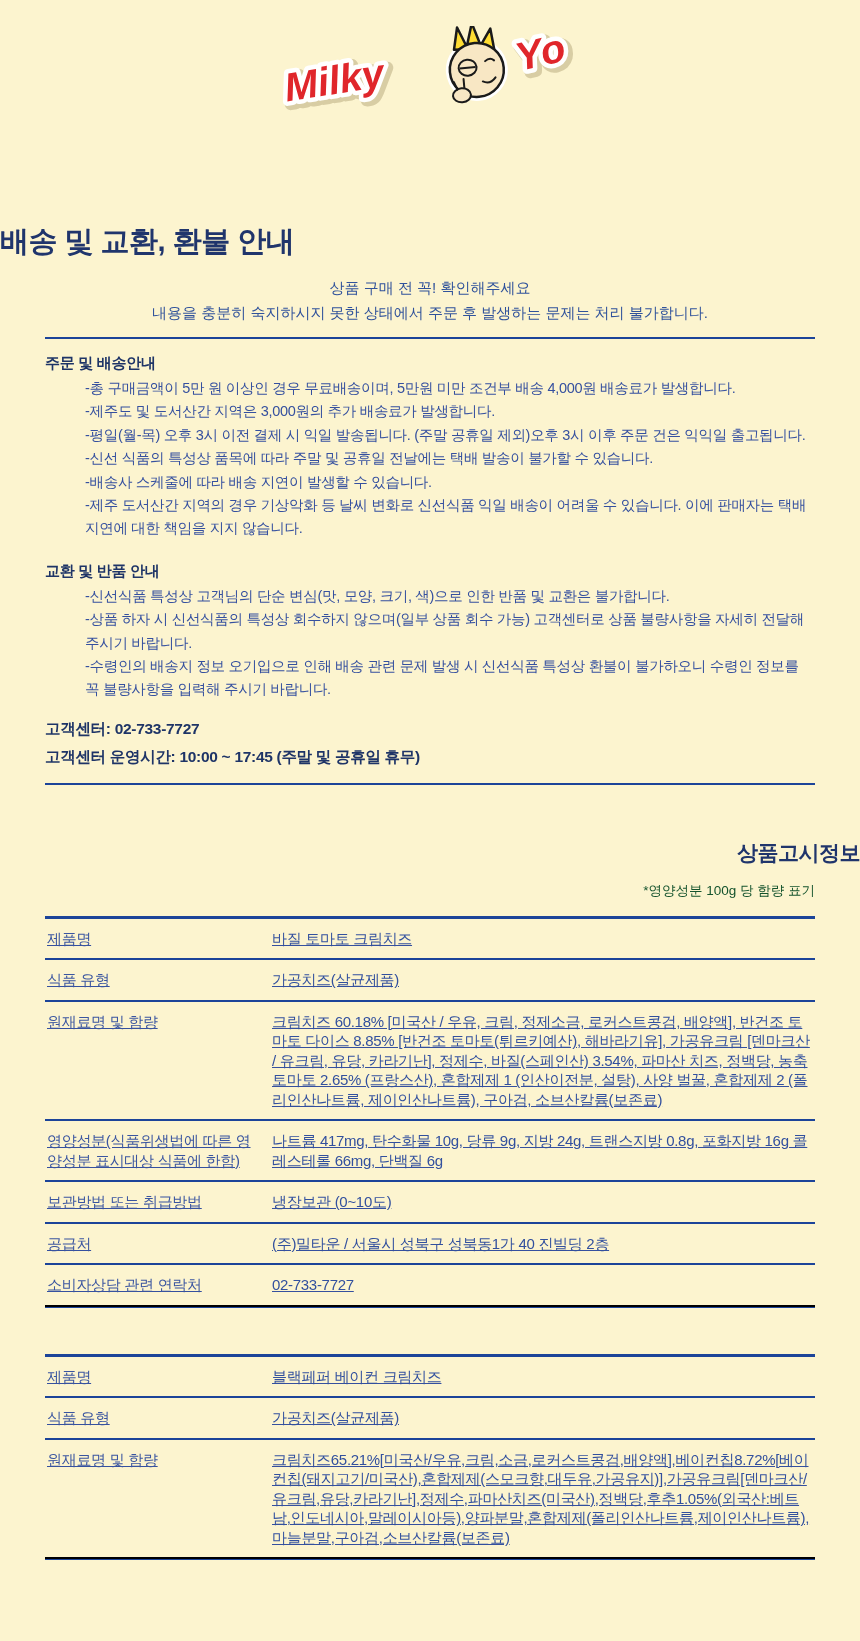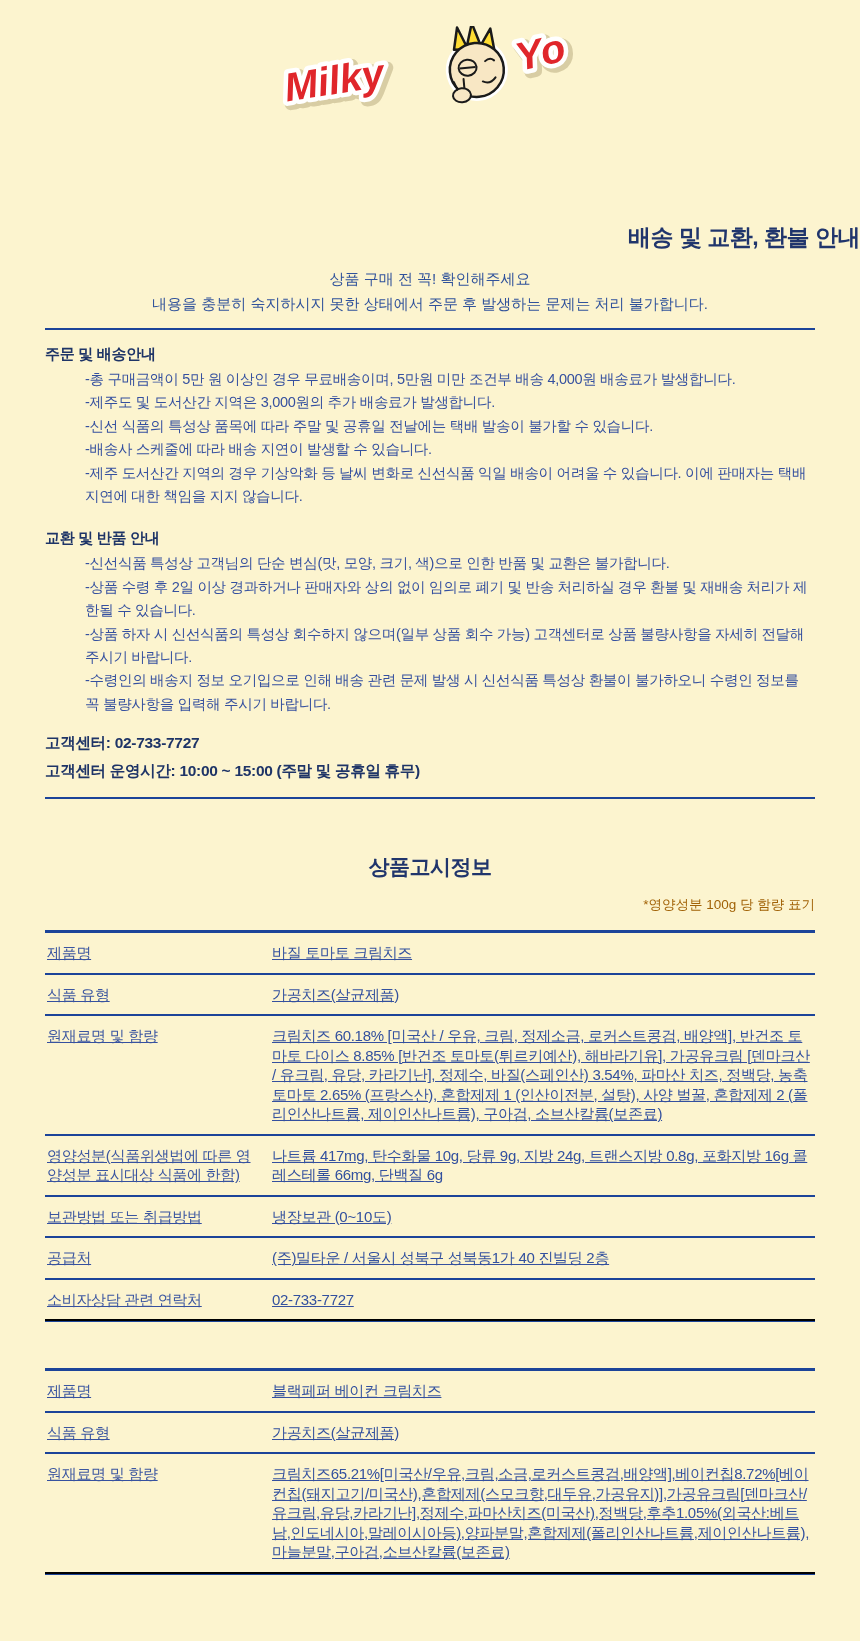--- a/index.html
+++ b/index.html
@@ -10,41 +10,41 @@
     font-family:"Liberation Sans", sans-serif;
     color:#35509F;
   }
   .wrap { width:770px; margin:0 auto; }
 
   
   .logo { padding-top:26px; display:flex; justify-content:center; }
 
   
   .notice-title {
-    margin-top:100px; text-align:right;
-    font-size:23px; font-weight:bold; color:#20356C; letter-spacing:-0.5px;
+    margin-top:100px; text-align:left;
+    font-size:29px; font-weight:bold; color:#20356C; letter-spacing:-0.5px;
   }
   .notice-sub1 { margin-top:17px; text-align:center; font-size:15px; color:#30529B; }
   .notice-sub2 { margin-top:6px;  text-align:center; font-size:15px; color:#30529B; }
 
   .rule { border:none; border-top:2px solid #1C4499; margin:14px auto 0; width:770px; }
 
   .section { margin-top:15px; }
   .section-heading { font-size:15px; font-weight:bold; color:#1E3467; margin-bottom:4px; letter-spacing:-0.3px; }
   .section p { font-size:14.5px; line-height:23.4px; color:#35509F; letter-spacing:-0.3px;margin-left:40px; }
 
   .contact { margin-top:13px; }
   .contact p { font-size:15.5px; font-weight:bold; color:#1E3467; line-height:28px; letter-spacing:-0.3px; }
 
   
   .disclosure-title {
-    margin-top:54px; text-align:center;
+    margin-top:54px; text-align:right;
     font-size:21px; font-weight:bold; color:#20356C; letter-spacing:-0.5px;
   }
-  .disclosure-note { margin-top:15px; text-align:right; font-size:13.5px; color:#a16207; }
+  .disclosure-note { margin-top:15px; text-align:right; font-size:13.5px; color:#14532d; }
 
   .tbl { margin-top:16px; border-top:3px solid #1C4499; border-bottom:1px solid #1C4499;text-decoration:underline; }
   .tbl .row { display:flex; border-bottom:2px solid #1C4499; padding:10px 2px; }
   .tbl .row:last-child { border-bottom:2px solid #000000; }
   .tbl .cell { font-size:15px; line-height:19.5px; letter-spacing:-0.3px; }
   .tbl .label { flex:0 0 225px; color:#3A55A0; padding-right:12px; }
   .tbl .value { flex:1; color:#32509E; }
   .tbl-gap { height:30px; }
 </style>
 </head>
@@ -82,36 +82,36 @@
 <p class="notice-sub1">상품 구매 전 꼭! 확인해주세요</p>
 <p class="notice-sub2">내용을 충분히 숙지하시지 못한 상태에서 주문 후 발생하는 문제는 처리 불가합니다.</p>
 
 <hr class="rule">
 
 <div class="wrap">
   <div class="section">
     <div class="section-heading">주문 및 배송안내</div>
     <p>-총 구매금액이 5만 원 이상인 경우 무료배송이며, 5만원 미만 조건부 배송 4,000원 배송료가 발생합니다.</p>
     <p>-제주도 및 도서산간 지역은 3,000원의 추가 배송료가 발생합니다.</p>
+    <p>-평일(월-목) 오후 3시 이전 결제 시 익일 발송됩니다. (주말 공휴일 제외)오후 3시 이후 주문 건은 익익일 출고됩니다.</p>
     <p>-신선 식품의 특성상 품목에 따라 주말 및 공휴일 전날에는 택배 발송이 불가할 수 있습니다.</p>
     <p>-배송사 스케줄에 따라 배송 지연이 발생할 수 있습니다.</p>
     <p>-제주 도서산간 지역의 경우 기상악화 등 날씨 변화로 신선식품 익일 배송이 어려울 수 있습니다. 이에 판매자는 택배 지연에 대한 책임을 지지 않습니다.</p>
   </div>
 
   <div class="section" style="margin-top:21px;">
     <div class="section-heading">교환 및 반품 안내</div>
     <p>-신선식품 특성상 고객님의 단순 변심(맛, 모양, 크기, 색)으로 인한 반품 및 교환은 불가합니다.</p>
-    <p>-상품 수령 후 2일 이상 경과하거나 판매자와 상의 없이 임의로 폐기 및 반송 처리하실 경우 환불 및 재배송 처리가 제한될 수 있습니다.</p>
     <p>-상품 하자 시 신선식품의 특성상 회수하지 않으며(일부 상품 회수 가능) 고객센터로 상품 불량사항을 자세히 전달해 주시기 바랍니다.</p>
     <p>-수령인의 배송지 정보 오기입으로 인해 배송 관련 문제 발생 시 신선식품 특성상 환불이 불가하오니 수령인 정보를 꼭 불량사항을 입력해 주시기 바랍니다.</p>
   </div>
 
   <div class="contact">
     <p>고객센터: 02-733-7727</p>
-    <p>고객센터 운영시간: 10:00 ~ 15:00 (주말 및 공휴일 휴무)</p>
+    <p>고객센터 운영시간: 10:00 ~ 17:45 (주말 및 공휴일 휴무)</p>
   </div>
 </div>
 
 <hr class="rule" style="margin-top:12px;">
 
 <h2 class="disclosure-title">상품고시정보</h2>
 
 <div class="wrap">
   <p class="disclosure-note">*영양성분 100g 당 함량 표기</p>
 

